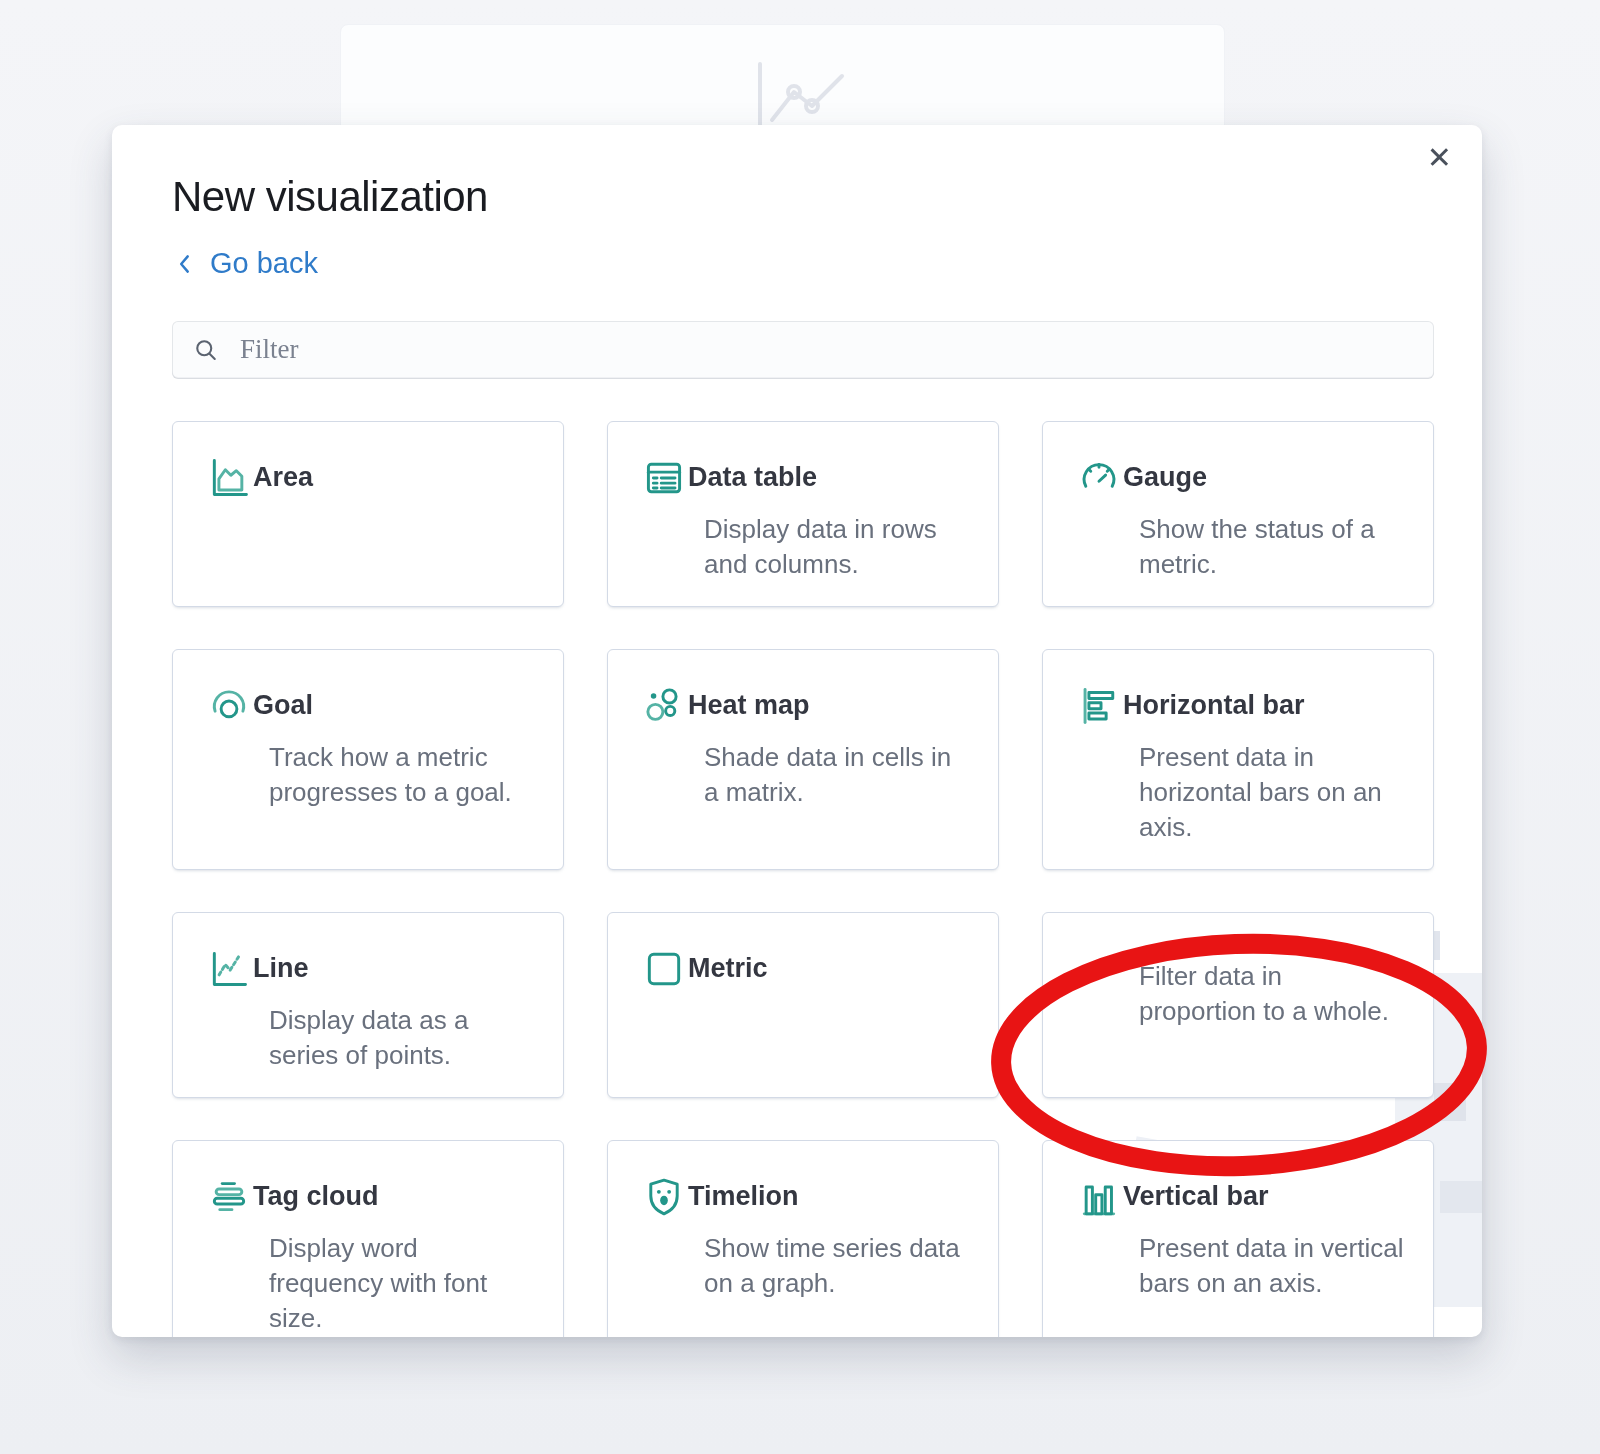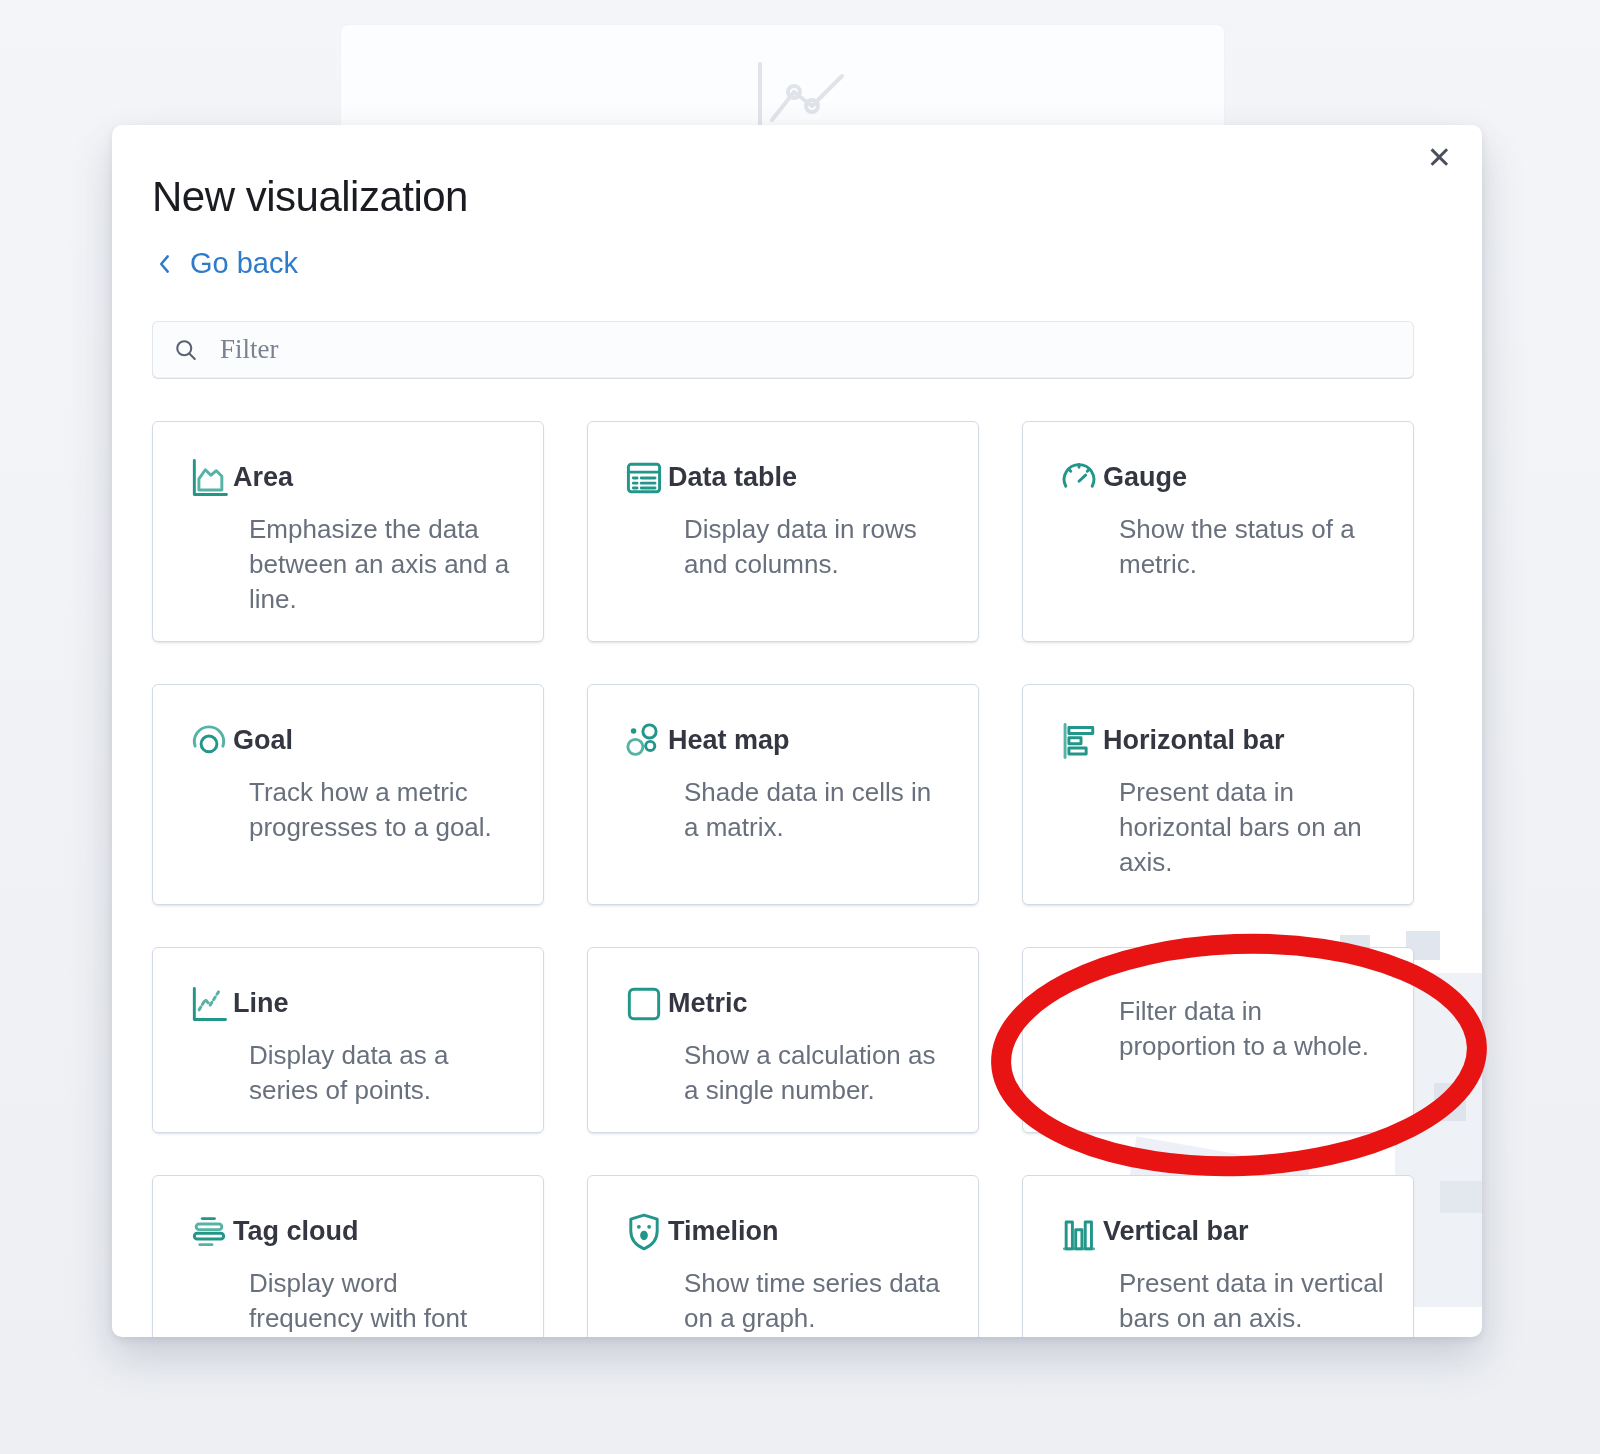--- a/index.html
+++ b/index.html
@@ -17,21 +17,21 @@
   }
   .bg-sketch { position:absolute; left:742px; top:58px; width:130px; height:80px; }
 
   
   .modal {
     position:absolute; left:112px; top:125px; width:1370px; height:1212px;
     background:#fff; border-radius:10px;
     box-shadow:0 20px 44px rgba(55,65,90,.20), 0 3px 8px rgba(55,65,90,.10);
     overflow:hidden;
   }
-  .modal-inner { position:relative; z-index:1; padding:48px 40px 0 40px; height:100%; }
+  .modal-inner { position:relative; z-index:1; padding:48px 40px 0 60px; height:100%; }
 
   .close-btn {
     position:absolute; z-index:3; top:12px; right:24px;
     background:none; border:none; cursor:pointer;
     font-size:30px; line-height:1; color:#4a515c; padding:6px;
     font-family:"Liberation Sans", sans-serif;
   }
 
   .modal-title {
     margin:0; font-size:42px; line-height:48px; font-weight:400;
@@ -142,21 +142,20 @@
     <div class="grid">
 
       <div class="card">
         <div class="card-head">
           <svg class="card-icon" viewBox="0 0 24 24">
             <path class="t2" d="M4 2.5 V21 H21.5"></path>
             <path class="t1" d="M6.5 18.5 V12.5 L10 7.5 L13 10.5 L16 8 L19 11 V18.5 Z"></path>
           </svg>
           <span class="card-title">Area</span>
         </div>
-        <div class="card-desc">Emphasize the data between an axis and a line.</div>
       </div>
 
       <div class="card">
         <div class="card-head">
           <svg class="card-icon" viewBox="0 0 24 24">
             <rect class="t2" x="3.5" y="4.5" width="17" height="15" rx="1.6"></rect>
             <path class="t2" d="M3.5 8.8 H20.5"></path>
             <path class="t2" d="M6.2 12 H8.2 M10.5 12 H18 M6.2 14.8 H8.2 M10.5 14.8 H18 M6.2 17.5 H8.2 M10.5 17.5 H18"></path>
           </svg>
           <span class="card-title">Data table</span>
@@ -230,21 +229,20 @@
       </div>
 
       <div class="card">
         <div class="card-head">
           <svg class="card-icon" viewBox="0 0 24 24">
             <rect class="t2" x="4" y="4" width="16" height="16" rx="2.4"></rect>
             <text x="12" y="16.2" font-size="10.5" text-anchor="middle" class="fill-only">8</text>
           </svg>
           <span class="card-title">Metric</span>
         </div>
-        <div class="card-desc">Show a calculation as a single number.</div>
       </div>
 
       <div class="card">
         <div class="card-desc">Filter data in proportion to a whole.</div>
       </div>
 
       <div class="card">
         <div class="card-head">
           <svg class="card-icon" viewBox="0 0 24 24">
             <path class="t2" stroke-width="1.9" d="M8.3 4.7 H15"></path>

